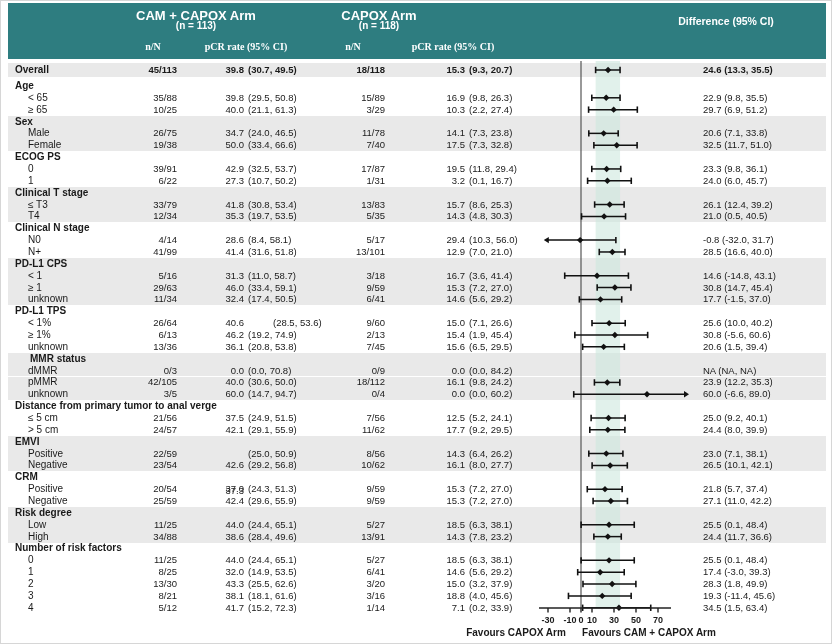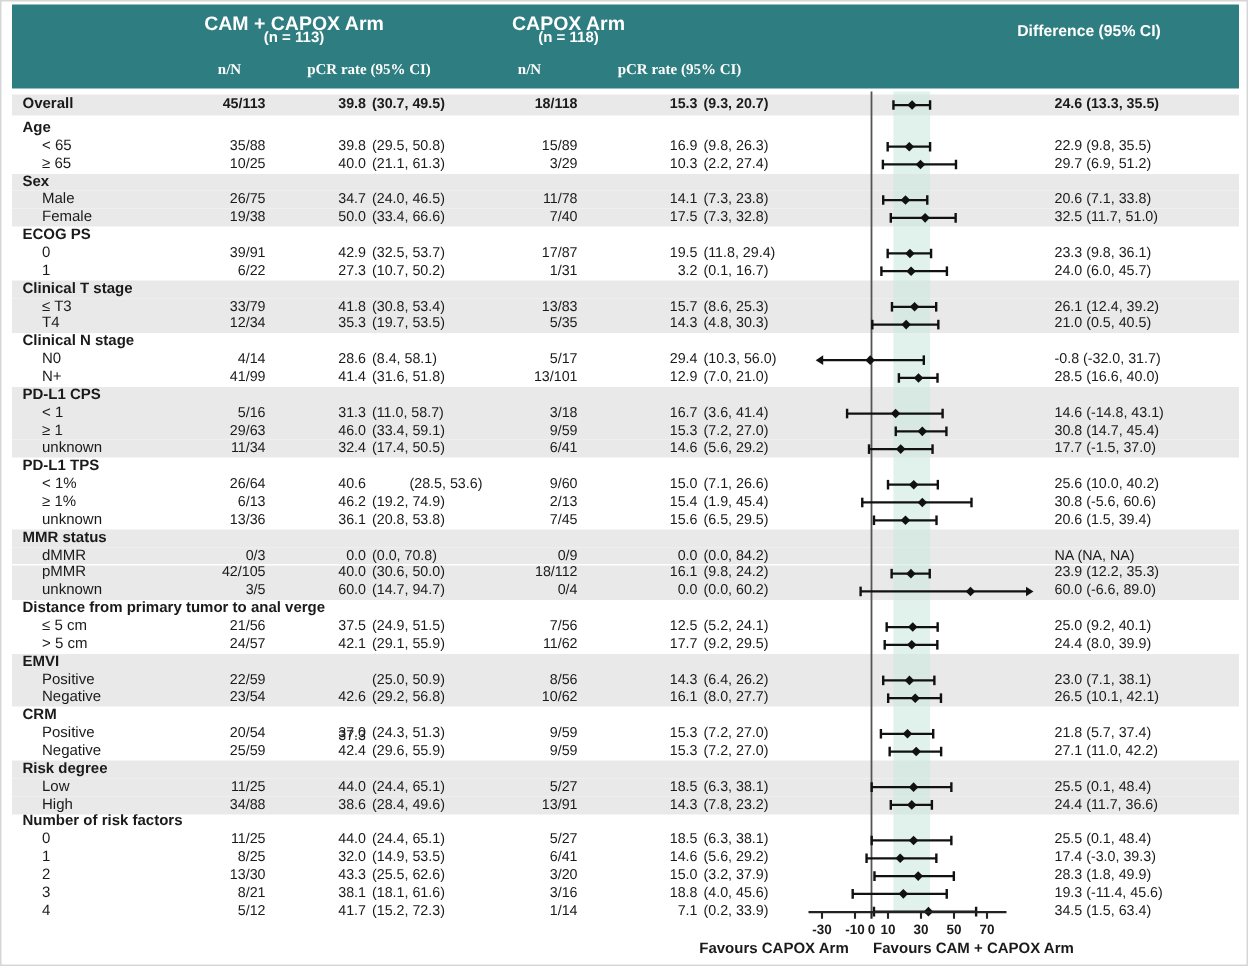--- a/index.html
+++ b/index.html
@@ -225,21 +225,21 @@
         <span class="cell lbl " style="left: 20px;">unknown</span>
         <span class="cell num-r" style="left: 113px; width: 56px;">13/36</span>
         <span class="cell num-r" style="left: 188px; width: 48px;">36.1</span>
         <span class="cell " style="left: 240px;">(20.8, 53.8)</span>
         <span class="cell num-r" style="left: 323px; width: 54px;">7/45</span>
         <span class="cell num-r" style="left: 409px; width: 48px;">15.6</span>
         <span class="cell " style="left: 461px;">(6.5, 29.5)</span>
         <span class="cell " style="left: 695px;">20.6 (1.5, 39.4)</span>
       </div>
       <div class="row shaded" style="top: 351.78px; height: 11.86px;">
-        <span class="cell lbl b" style="left: 7px;">MMR status</span>
+        <span class="cell lbl b" style="left: 22px;">MMR status</span>
       </div>
       <div class="row shaded" style="top: 363.64px; height: 11.86px;">
         <span class="cell lbl " style="left: 20px;">dMMR</span>
         <span class="cell num-r" style="left: 113px; width: 56px;">0/3</span>
         <span class="cell num-r" style="left: 188px; width: 48px;">0.0</span>
         <span class="cell " style="left: 240px;">(0.0, 70.8)</span>
         <span class="cell num-r" style="left: 323px; width: 54px;">0/9</span>
         <span class="cell num-r" style="left: 409px; width: 48px;">0.0</span>
         <span class="cell " style="left: 461px;">(0.0, 84.2)</span>
         <span class="cell " style="left: 695px;">NA (NA, NA)</span>

